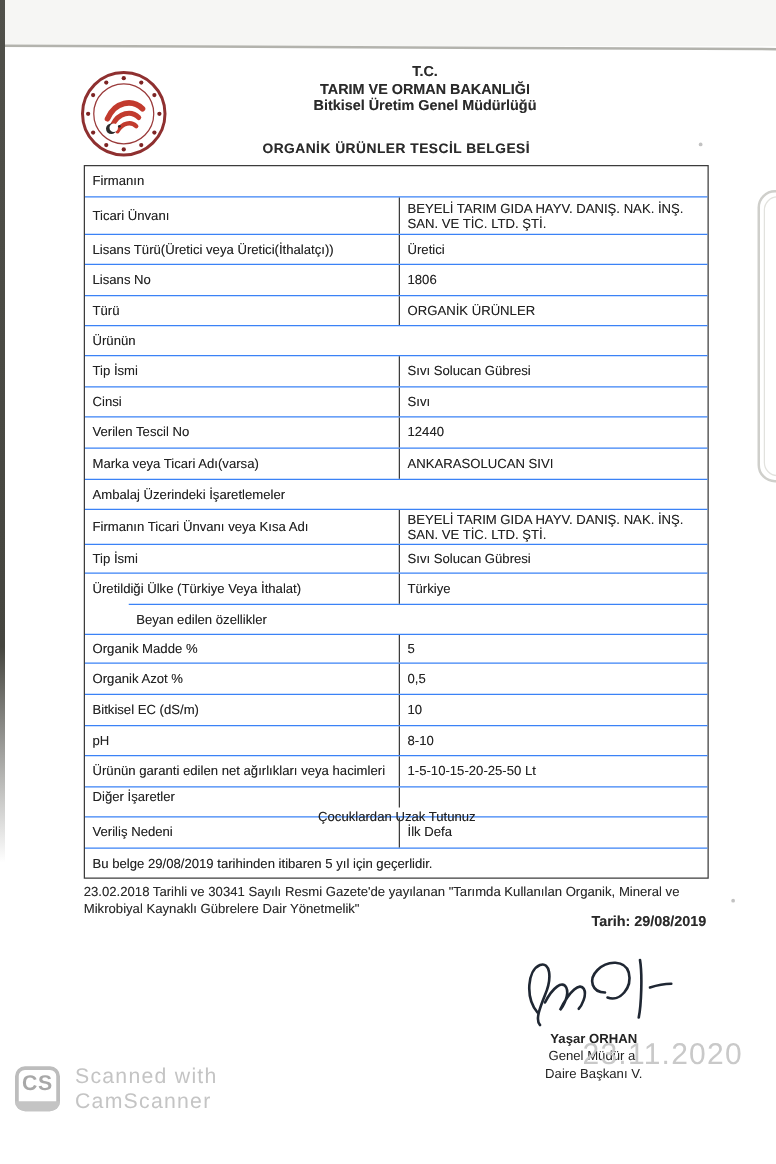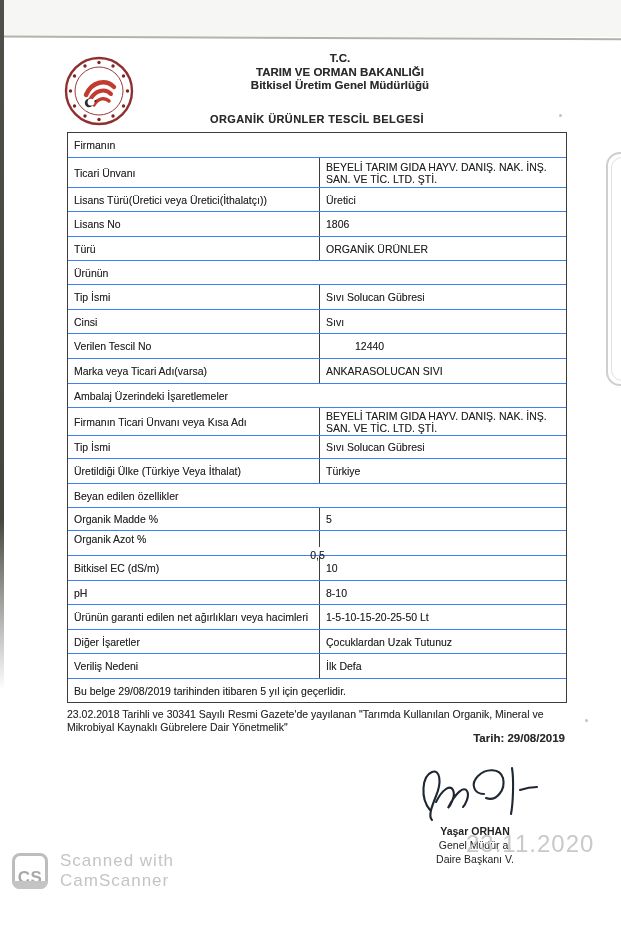--- a/index.html
+++ b/index.html
@@ -43,21 +43,21 @@
   .sig-svg{position:absolute;left:412px;top:760px;width:136px;height:66px;}
   .sig-block{position:absolute;left:405px;top:824px;width:140px;text-align:center;font-size:10.5px;line-height:14px;color:#222;}
   .sig-name{font-weight:bold;}
   .watermark{position:absolute;left:466px;top:830px;font-size:24px;color:#c9c9c9;letter-spacing:1px;z-index:5;}
 
   
   .cs-wrap{position:absolute;left:12px;top:851px;display:flex;align-items:center;gap:12px;}
   .cs-icon{position:relative;width:36px;height:36px;border:3px solid #bdbdbd;border-radius:8px;box-sizing:border-box;
     display:flex;align-items:flex-start;justify-content:center;color:#a8a8a8;font-weight:bold;font-size:17px;
     letter-spacing:.5px;background:#fff;}
-  .cs-icon .cs-letters{margin-top:12px;text-align:right;}
+  .cs-icon .cs-letters{margin-top:1px;text-align:right;}
   .cs-icon .cs-bar{position:absolute;left:-3px;right:-3px;bottom:-3px;height:8px;background:#c4c4c4;
     border-radius:0 0 8px 8px;}
   .cs-text{font-size:17px;line-height:20px;color:#c4c4c4;letter-spacing:1px;}
 
   
   .scroll-thumb{position:absolute;left:606px;top:152px;width:40px;height:234px;background:#fff;
     border:2px solid #cfcfcb;border-radius:14px;box-sizing:border-box;}
   .scroll-thumb .inner{position:absolute;inset:3px;border:1px solid #e2e2de;border-radius:11px;}
 </style>
 </head>
@@ -133,21 +133,21 @@
         <div class="cell lab">Ürünün</div>
       </div>
       <div class="trow field" style="height: 25px;">
         <div class="cell lab">Tip İsmi</div>
         <div class="cell val">Sıvı Solucan Gübresi</div>
       </div>
       <div class="trow field" style="height: 24px;">
         <div class="cell lab">Cinsi</div>
         <div class="cell val">Sıvı</div>
       </div>
-      <div class="trow field" style="height: 25px; gap: 29px;">
+      <div class="trow field" style="height: 25px;">
         <div class="cell lab">Verilen Tescil No</div>
         <div class="cell val">12440</div>
       </div>
       <div class="trow field" style="height: 25px;">
         <div class="cell lab">Marka veya Ticari Adı(varsa)</div>
         <div class="cell val">ANKARASOLUCAN SIVI</div>
       </div>
       <div class="trow section" style="height: 24px;">
         <div class="cell lab">Ambalaj Üzerindeki İşaretlemeler</div>
       </div>
@@ -156,44 +156,44 @@
         <div class="cell val">BEYELİ TARIM GIDA HAYV. DANIŞ. NAK. İNŞ. SAN. VE TİC. LTD. ŞTİ.</div>
       </div>
       <div class="trow field" style="height: 23px;">
         <div class="cell lab">Tip İsmi</div>
         <div class="cell val">Sıvı Solucan Gübresi</div>
       </div>
       <div class="trow field" style="height: 25px;">
         <div class="cell lab">Üretildiği Ülke (Türkiye Veya İthalat)</div>
         <div class="cell val">Türkiye</div>
       </div>
-      <div class="trow section" style="height: 24px;">
+      <div class="trow section" style="height: 24px; margin-left: 35px;">
         <div class="cell lab">Beyan edilen özellikler</div>
       </div>
       <div class="trow field" style="height: 23px;">
         <div class="cell lab">Organik Madde %</div>
         <div class="cell val">5</div>
       </div>
-      <div class="trow field" style="height: 25px; flex-direction: column;">
+      <div class="trow field" style="height: 25px;">
         <div class="cell lab">Organik Azot %</div>
         <div class="cell val">0,5</div>
       </div>
       <div class="trow field" style="height: 25px;">
         <div class="cell lab">Bitkisel EC (dS/m)</div>
         <div class="cell val">10</div>
       </div>
       <div class="trow field" style="height: 24px;">
         <div class="cell lab">pH</div>
         <div class="cell val">8-10</div>
       </div>
       <div class="trow field" style="height: 25px;">
         <div class="cell lab">Ürünün garanti edilen net ağırlıkları veya hacimleri</div>
         <div class="cell val">1-5-10-15-20-25-50 Lt</div>
       </div>
-      <div class="trow field" style="height: 24px;">
+      <div class="trow field" style="height: 24px; flex-direction: column;">
         <div class="cell lab">Diğer İşaretler</div>
         <div class="cell val">Çocuklardan Uzak Tutunuz</div>
       </div>
       <div class="trow field" style="height: 25px;">
         <div class="cell lab">Veriliş Nedeni</div>
         <div class="cell val">İlk Defa</div>
       </div>
       <div class="trow section" style="height: 24px;">
         <div class="cell lab">Bu belge 29/08/2019 tarihinden itibaren 5 yıl için geçerlidir.</div>
       </div>

